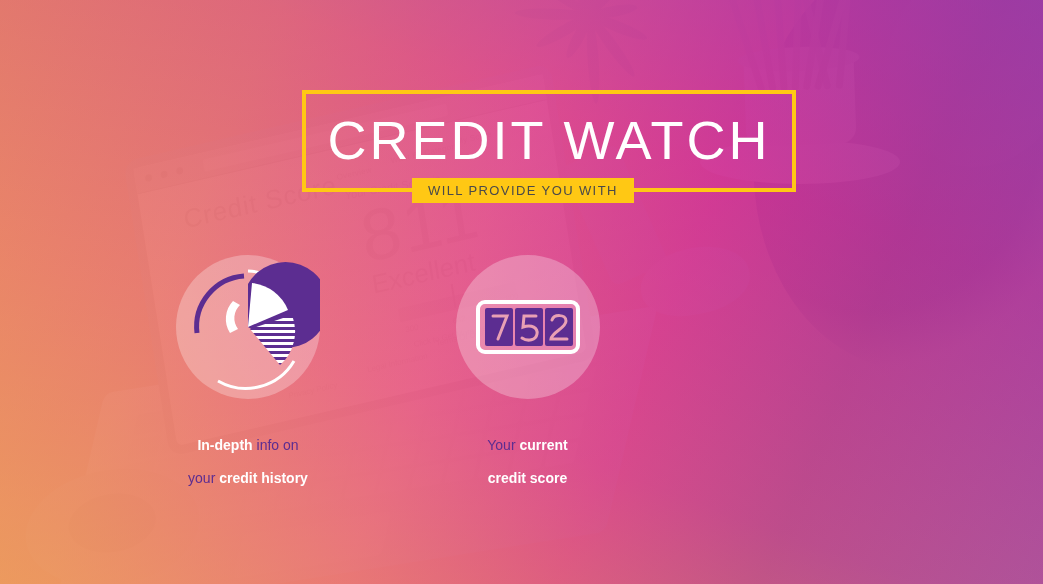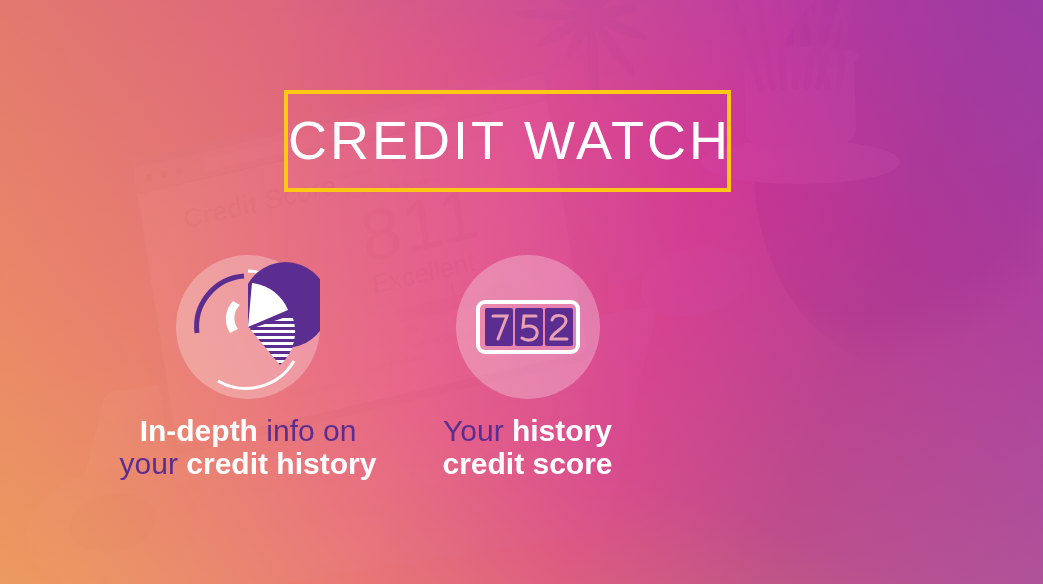--- a/index.html
+++ b/index.html
@@ -164,21 +164,21 @@
       linear-gradient(20deg,
         rgba(240,175,80,0.55) 0%,
         rgba(235,120,110,0.25) 35%,
         rgba(200,50,150,0.30) 70%,
         rgba(150,60,175,0.55) 100%);
   }
 
   
   .title-box{
     position:absolute;
-    left:284px; top:90px; width:447px; height:102px;
+    left:302px; top:90px; width:494px; height:102px;
     border:4px solid #FFC814;
   }
   .title-text{
     position:absolute; left:0; right:0; top:50%;
     transform:translateY(-52%);
     text-align:center;
     color:#ffffff;
     font-size:54px;
     font-weight:300;
     letter-spacing:3px;
@@ -212,22 +212,22 @@
 
   .circle{
     width:144px; height:144px; border-radius:50%;
     background:rgba(255,255,255,0.28);
     margin:0 auto;
     position:relative;
   }
   .circle svg{ position:absolute; left:0; top:0; }
 
   .caption{
-    margin-top:15px;
-    font-size:30px;
+    margin-top:30px;
+    font-size:14px;
     line-height:33px;
     font-weight:400;
     color:#5b2a9b;
   }
   .caption b{ color:#ffffff; font-weight:bold; }
   .caption .p{ color:#5c2d91; font-weight:normal; }
 </style>
 </head>
 <body>
 
@@ -375,20 +375,23 @@
       <div class="tape-in"></div>
     </div>
   </div>
 
   <div class="wash"></div>
   <div class="wash2"></div>
 
   <div class="title-box">
     <div class="title-text">CREDIT WATCH</div>
   </div>
+  <div class="subtitle-band">
+    <span class="subtitle-text">WILL PROVIDE YOU WITH</span>
+  </div>
 
   <div class="features">
 
     <div class="feature f1">
       <div class="circle">
         <svg width="144" height="144" viewBox="0 0 144 144">
           <defs>
             <pattern id="stripes" width="6" height="6" patternUnits="userSpaceOnUse">
               <rect width="6" height="6" fill="#ffffff"></rect>
               <rect width="6" height="3" fill="#5C2D91"></rect>
@@ -428,20 +431,20 @@
 
             <path d="M 37 61 L 51 61 L 42 84"></path>
 
             <path d="M 80 61 L 68 61 L 67 72 C 76 69 82 73 81 79 C 80 85 72 87 66 83"></path>
 
             <path d="M 96 65 C 98 59 110 59 110 66 C 110 73 96 77 95 84 L 111 84"></path>
           </g>
         </svg>
       </div>
       <div class="caption">
-        <span class="p">Your </span><b>history</b><br>
+        <span class="p">Your </span><b>current</b><br>
         <b>credit score</b>
       </div>
     </div>
 
 
   </div>
 </div>
 
 </body></html>

